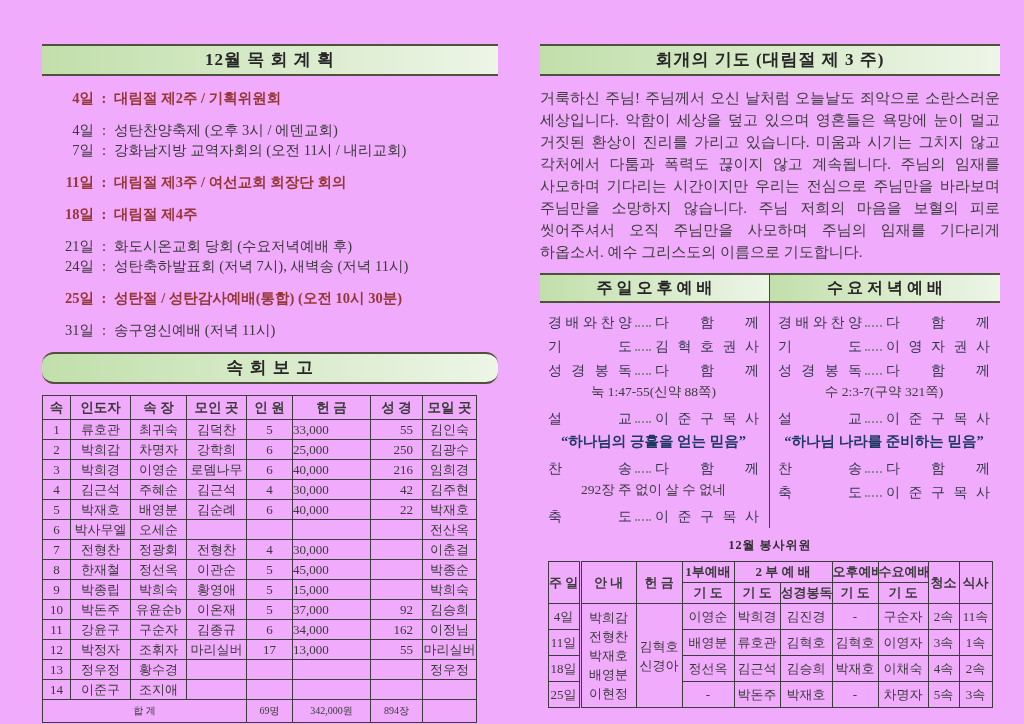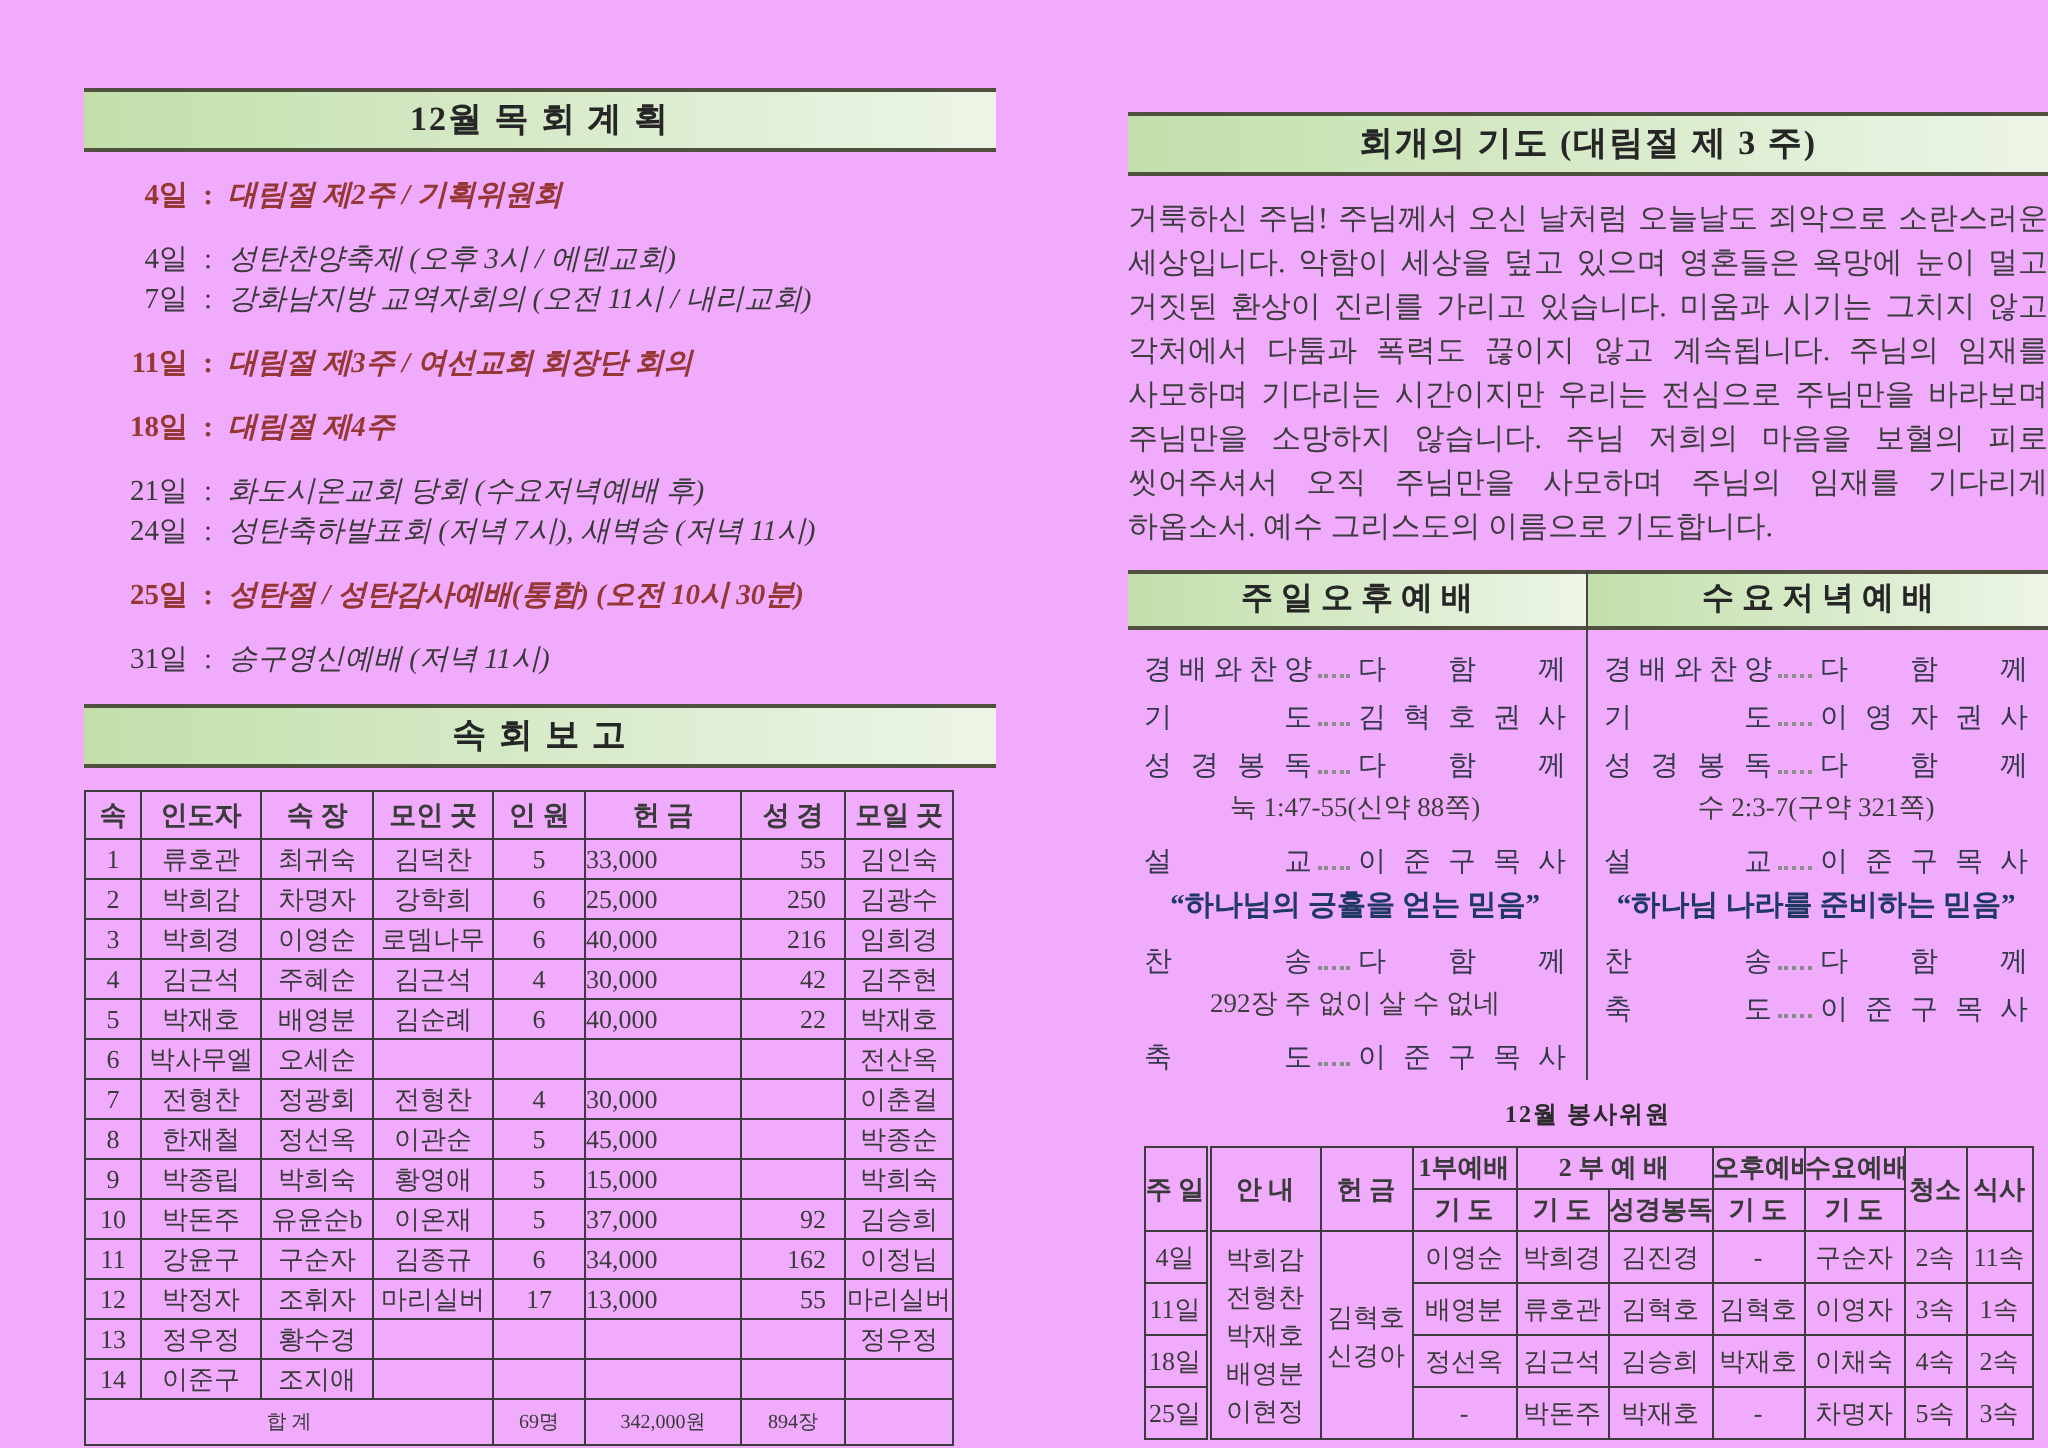--- a/index.html
+++ b/index.html
@@ -13,38 +13,38 @@
   }
   *{box-sizing:border-box;margin:0;padding:0;}
   html,body{width:1024px;height:724px;}
   body{
     background:#ffffff;
     font-family:"Liberation Serif","DejaVu Serif",serif;
     color:var(--ink);
   }
   .page{position:relative;width:1024px;height:724px;overflow:hidden;background:#f0abfc;}
   .col-left{position:absolute;left:42px;top:44px;width:456px;}
-  .col-right{position:absolute;left:540px;top:56px;width:460px;margin-left:24px;}
+  .col-right{position:absolute;left:540px;top:44px;width:460px;}
 
   .bar{
     background:linear-gradient(to right,var(--green-l),var(--green-r));
     border-top:2px solid var(--bar-dark);
     border-bottom:2px solid var(--bar-dark);
     height:32px;line-height:28px;text-align:center;
     font-weight:bold;font-size:17px;color:#262626;letter-spacing:1px;
   }
 
   
   .sched{margin-top:13px;}
   .sched-row{display:flex;font-size:14.5px;line-height:19px;margin-top:1px;color:var(--ink);}
   .sched-row.gap{margin-top:13px;}
   .sched-row.em{font-weight:bold;color:var(--red);}
   .sched-day{width:52px;text-align:right;white-space:pre;}
   .sched-colon{width:20px;text-align:center;}
-  .sched-text{flex:1;white-space:pre-wrap;font-style:italic;}
+  .sched-text{flex:1;white-space:pre-wrap;}
 
   
   table{border-collapse:collapse;table-layout:fixed;}
   th,td{border:1px solid var(--line);text-align:center;overflow:hidden;white-space:nowrap;}
 
   .sok{width:434px;margin-top:11px;font-size:13px;}
   .sok th{height:24px;font-size:13.5px;font-weight:bold;}
   .sok td{height:20px;}
   .sok td.num-right{text-align:left;padding-right:12px;}
   .sok td.num-right2{text-align:right;padding-right:9px;}
@@ -131,21 +131,21 @@
           <span class="sched-colon">:</span>
           <span class="sched-text">성탄절 / 성탄감사예배(통합) (오전 10시 30분)</span>
         </div>
         <div class="sched-row gap">
           <span class="sched-day">31일</span>
           <span class="sched-colon">:</span>
           <span class="sched-text">송구영신예배 (저녁 11시)</span>
         </div>
       </div>
 
-    <div class="bar" style="margin-top:12px;">
+    <div class="bar" style="margin-top:12px;border-radius:12px;">
       <span>속 회 보 고</span>
     </div>
 
     <table class="sok">
       <colgroup>
         <col style="width:28px">
           <col style="width:60px">
           <col style="width:56px">
           <col style="width:60px">
         <col style="width:46px">

